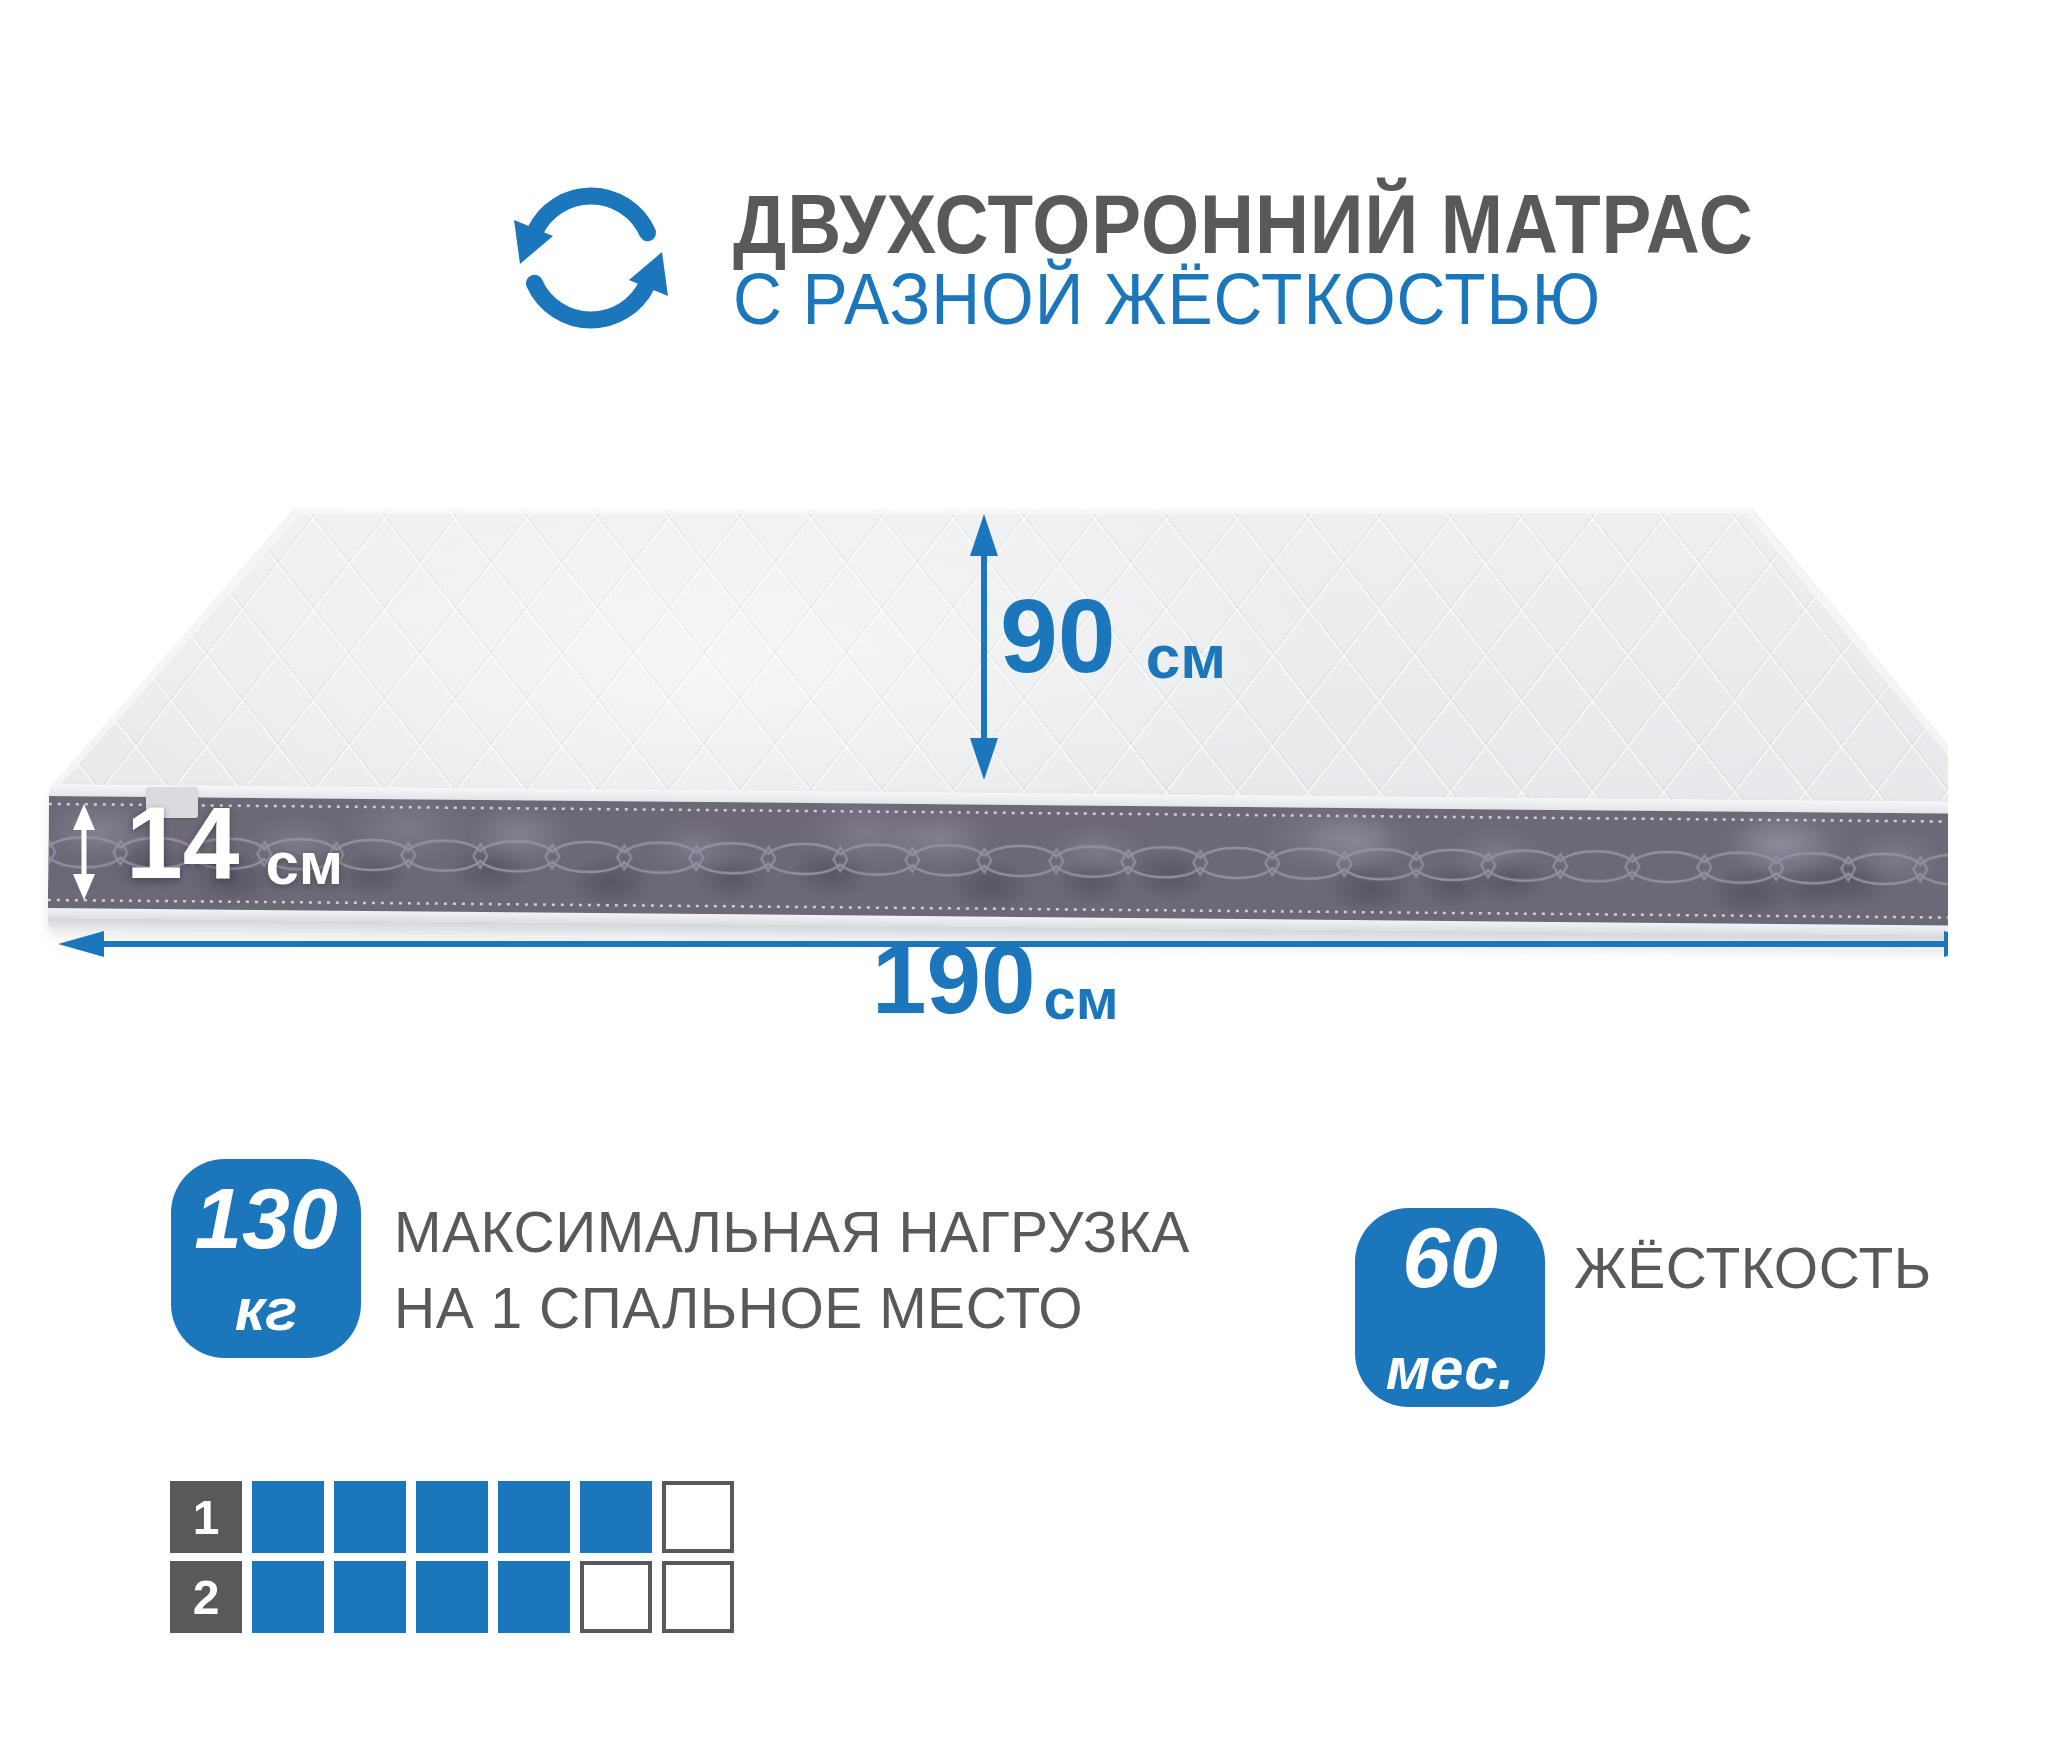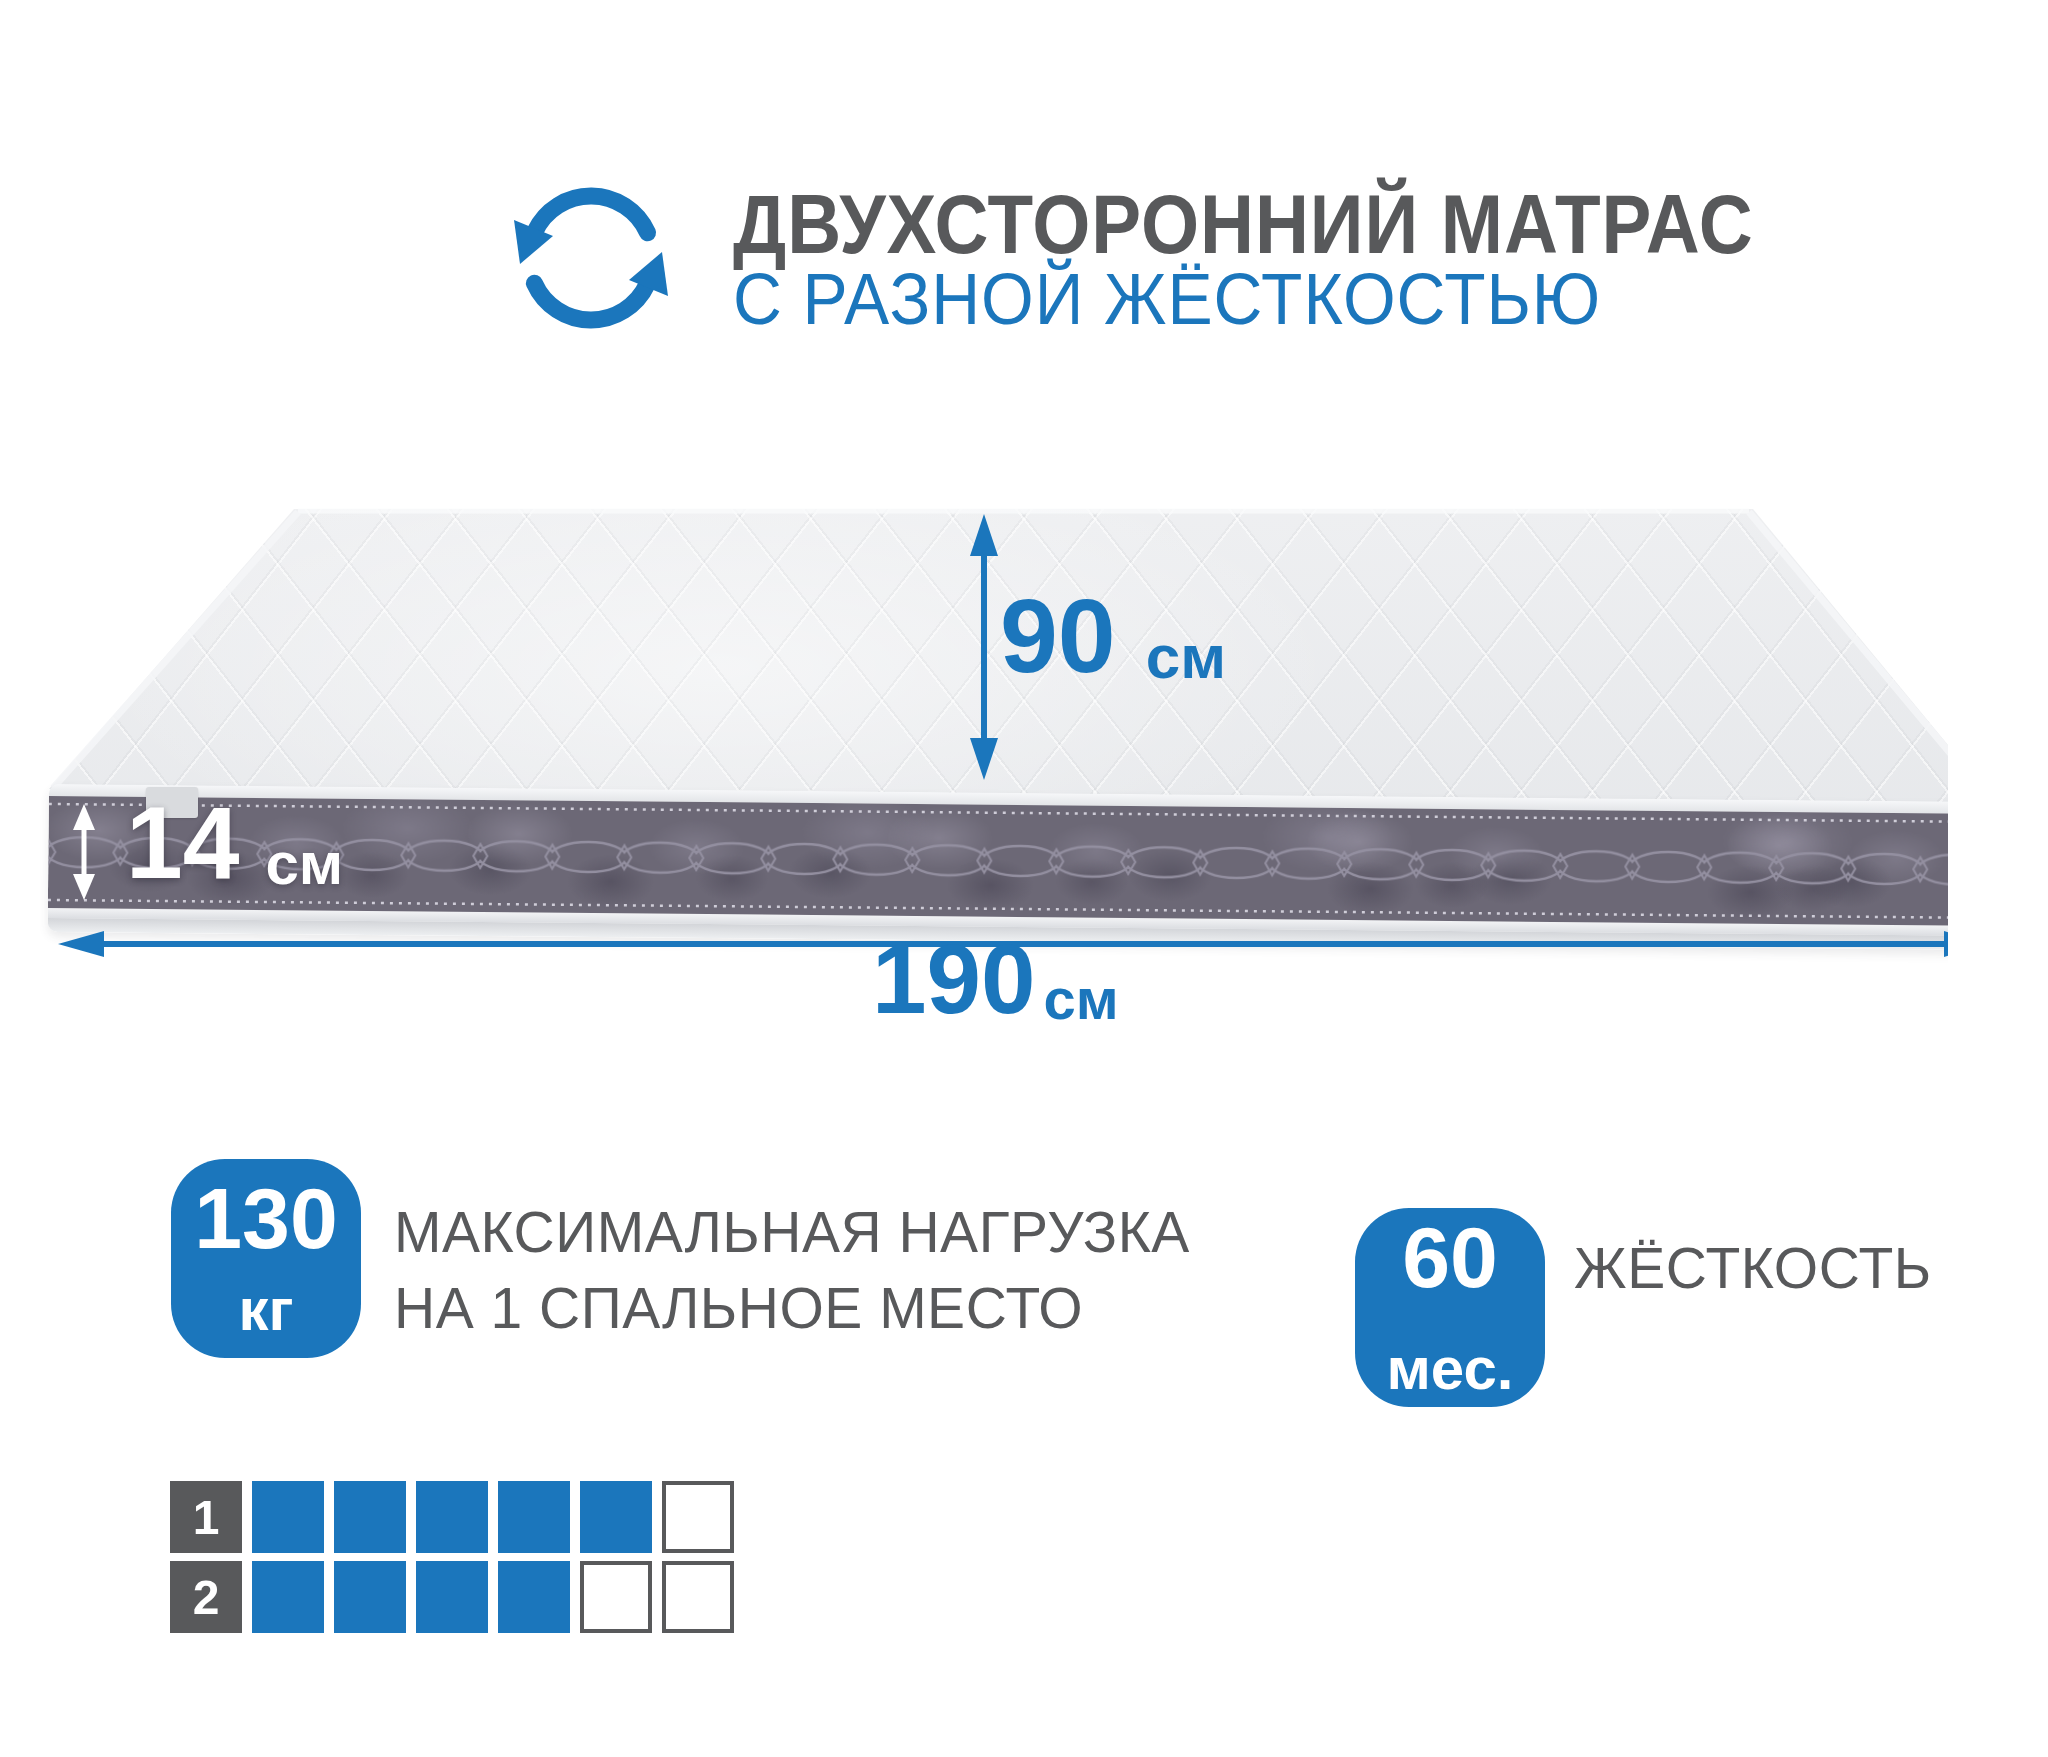--- a/index.html
+++ b/index.html
@@ -62,21 +62,21 @@
   .dim-thickness{left:118px;top:792px;color:#ffffff;gap:26px;text-shadow:0 2px 6px rgba(40,38,52,.45);margin-left:8px;}
   .dim-thickness .num{font-size:102px;}
   .dim-thickness .unit{font-size:60px;}
   .dim-length{left:872px;top:930px;color:var(--accent);gap:8px;}
   .dim-length .num{font-size:98px;}
   .dim-length .unit{font-size:58px;}
 
   
   .badge{position:absolute;width:190px;height:199px;border-radius:54px;background:var(--accent);
          color:#fff;display:flex;flex-direction:column;align-items:center;justify-content:center;
-         gap:8px;font-weight:700;}
+         gap:8px;font-weight:700;font-style:italic;}
   .badge .val{font-size:86px;line-height:.92;}
   .badge .unit{font-size:60px;line-height:.95;margin-top:15px;}
   .badge-load{left:171px;top:1159px;}
   .badge-warranty{left:1355px;top:1208px;gap:28px;}
   .caption{position:absolute;color:var(--gray);font-size:57px;line-height:76px;font-weight:400;
            letter-spacing:.5px;white-space:nowrap;}
   .cap-load{left:394px;top:1194px;}
   .cap-warranty{left:1574px;top:1230px;}
 
   

